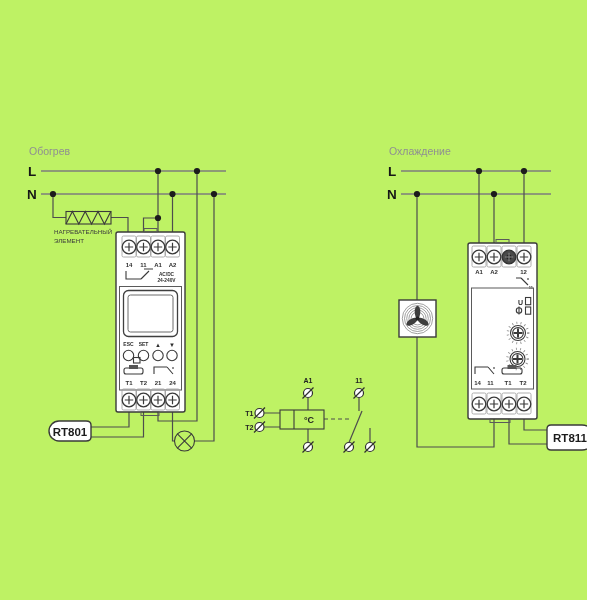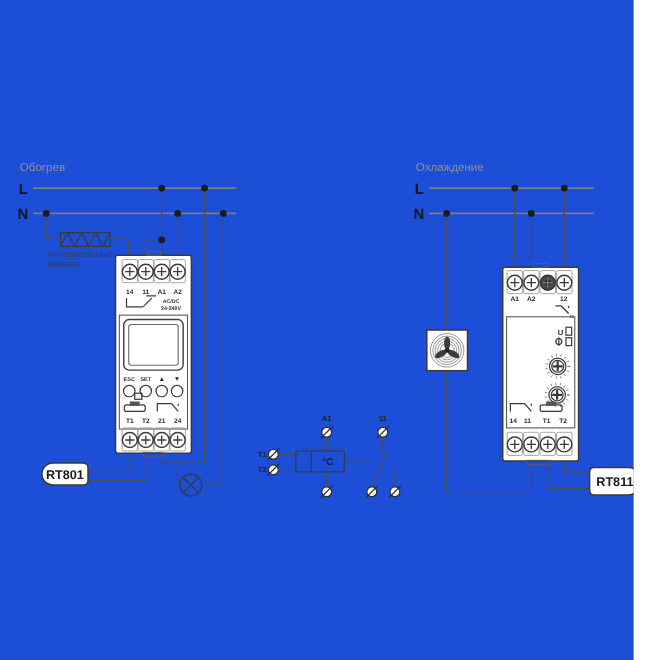--- a/index.html
+++ b/index.html
@@ -1,16 +1,16 @@
 <!DOCTYPE html>
 <html><head>
 <meta charset="utf-8">
 <style>
   html,body{margin:0;padding:0;background:#fff;}
-  .stage{position:relative;width:576px;height:600px;background:#1d4ed8;overflow:hidden;}
+  .stage{position:relative;width:576px;height:600px;background:#bef264;overflow:hidden;padding-left:11px;}
   svg{display:block;}
   text{font-family:"Liberation Sans","DejaVu Sans",sans-serif;}
   .title{font-size:10.5px;fill:#8f8f91;}
   .rail-label{font-size:13.5px;font-weight:bold;fill:#161616;}
   .rail{stroke:#7d7d7d;stroke-width:1.5;fill:none;}
   .wire{stroke:#4d4d4d;stroke-width:1.2;fill:none;}
   .dash{stroke:#4d4d4d;stroke-width:1.1;fill:none;stroke-dasharray:4 3;}
   .dot{fill:#1c1c1c;}
   .dev{stroke:#3a3a3a;stroke-width:1.4;fill:#fff;}
   .inner{stroke:#5a5a5a;stroke-width:1;fill:none;}

